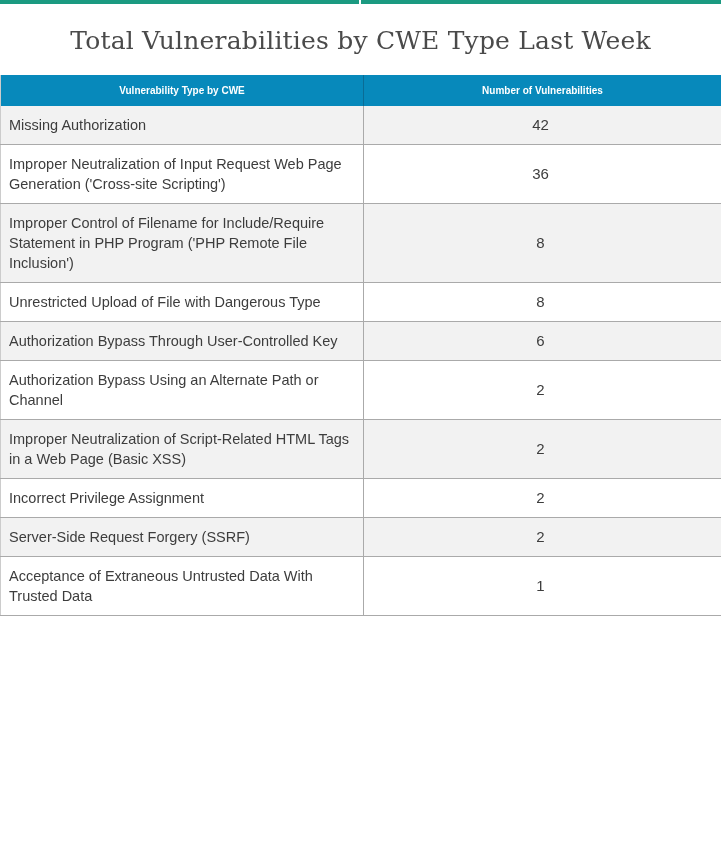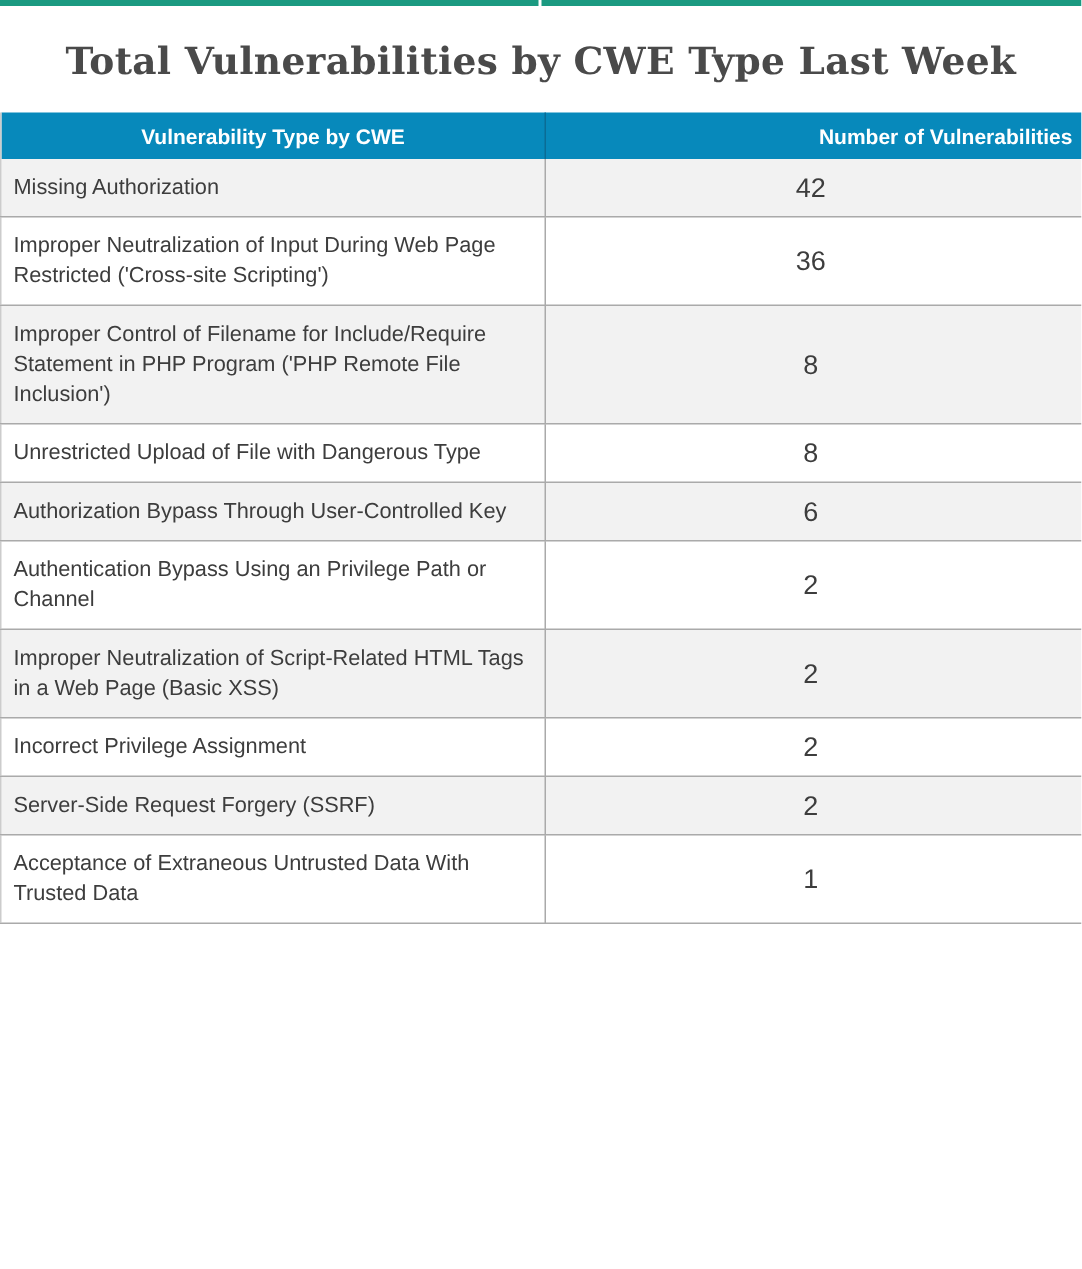--- a/index.html
+++ b/index.html
@@ -34,63 +34,62 @@
     background: var(--accent-teal);
     height: 100%;
   }
   .top-bar .seg-left { width: 359px; }
   .top-bar .seg-right { flex: 1; }
   h1.page-title {
     margin: 0;
     padding: 22px 10px 20px;
     text-align: center;
     font-family: "DejaVu Serif", "Liberation Serif", serif;
-    font-weight: 700;
+    font-weight: 400;
     font-size: 25px;
     letter-spacing: 0.2px;
     color: var(--title-text);
   }
   table.vuln-table {
     width: 100%;
     border-collapse: collapse;
     table-layout: fixed;
     border-left: 1px solid #cccccc;
   }
   .vuln-table thead th {
     background: var(--header-background);
     color: var(--header-text);
-    font-size: 14px;
+    font-size: 10px;
     font-weight: bold;
     height: 31px;
     padding: 0 6px;
     text-align: center;
     vertical-align: middle;
   }
   .vuln-table thead th.col-count {
     border-left: 1px solid var(--header-divider);
-    text-align: right;
   }
   .vuln-table col.col-type  { width: 363px; }
   .vuln-table tbody td {
     padding: 9px 12px 9px 8px;
     line-height: 20px;
     font-size: 14.5px;
     color: var(--body-text);
     border-bottom: 1px solid var(--row-border);
     vertical-align: middle;
     overflow-wrap: break-word;
     margin-top: 36px;
   }
   .vuln-table tbody td.cell-type {
     border-right: 1px solid var(--row-border);
     text-align: left;
   }
   .vuln-table tbody td.cell-count {
     text-align: center;
-    font-size: 18px;
+    font-size: 15px;
   }
   .vuln-table tbody tr:nth-child(odd) {
     background: var(--row-alt-background);
   }
   .vuln-table tbody tr:nth-child(even) {
     background: #ffffff;
   }
 </style>
 </head>
 <body>
@@ -112,37 +111,37 @@
       <th class="col-type">Vulnerability Type by CWE</th>
       <th class="col-count">Number of Vulnerabilities</th>
     </tr>
   </thead>
   <tbody id="table-body">
       <tr>
         <td class="cell-type">Missing Authorization</td>
         <td class="cell-count">42</td>
       </tr>
       <tr>
-        <td class="cell-type">Improper Neutralization of Input During Web Page Restricted ('Cross-site Scripting')</td>
+        <td class="cell-type">Improper Neutralization of Input Request Web Page Generation ('Cross-site Scripting')</td>
         <td class="cell-count">36</td>
       </tr>
       <tr>
         <td class="cell-type">Improper Control of Filename for Include/Require Statement in PHP Program ('PHP Remote File Inclusion')</td>
         <td class="cell-count">8</td>
       </tr>
       <tr>
         <td class="cell-type">Unrestricted Upload of File with Dangerous Type</td>
         <td class="cell-count">8</td>
       </tr>
       <tr>
         <td class="cell-type">Authorization Bypass Through User-Controlled Key</td>
         <td class="cell-count">6</td>
       </tr>
       <tr>
-        <td class="cell-type">Authentication Bypass Using an Privilege Path or Channel</td>
+        <td class="cell-type">Authorization Bypass Using an Alternate Path or Channel</td>
         <td class="cell-count">2</td>
       </tr>
       <tr>
         <td class="cell-type">Improper Neutralization of Script-Related HTML Tags in a Web Page (Basic XSS)</td>
         <td class="cell-count">2</td>
       </tr>
       <tr>
         <td class="cell-type">Incorrect Privilege Assignment</td>
         <td class="cell-count">2</td>
       </tr>

